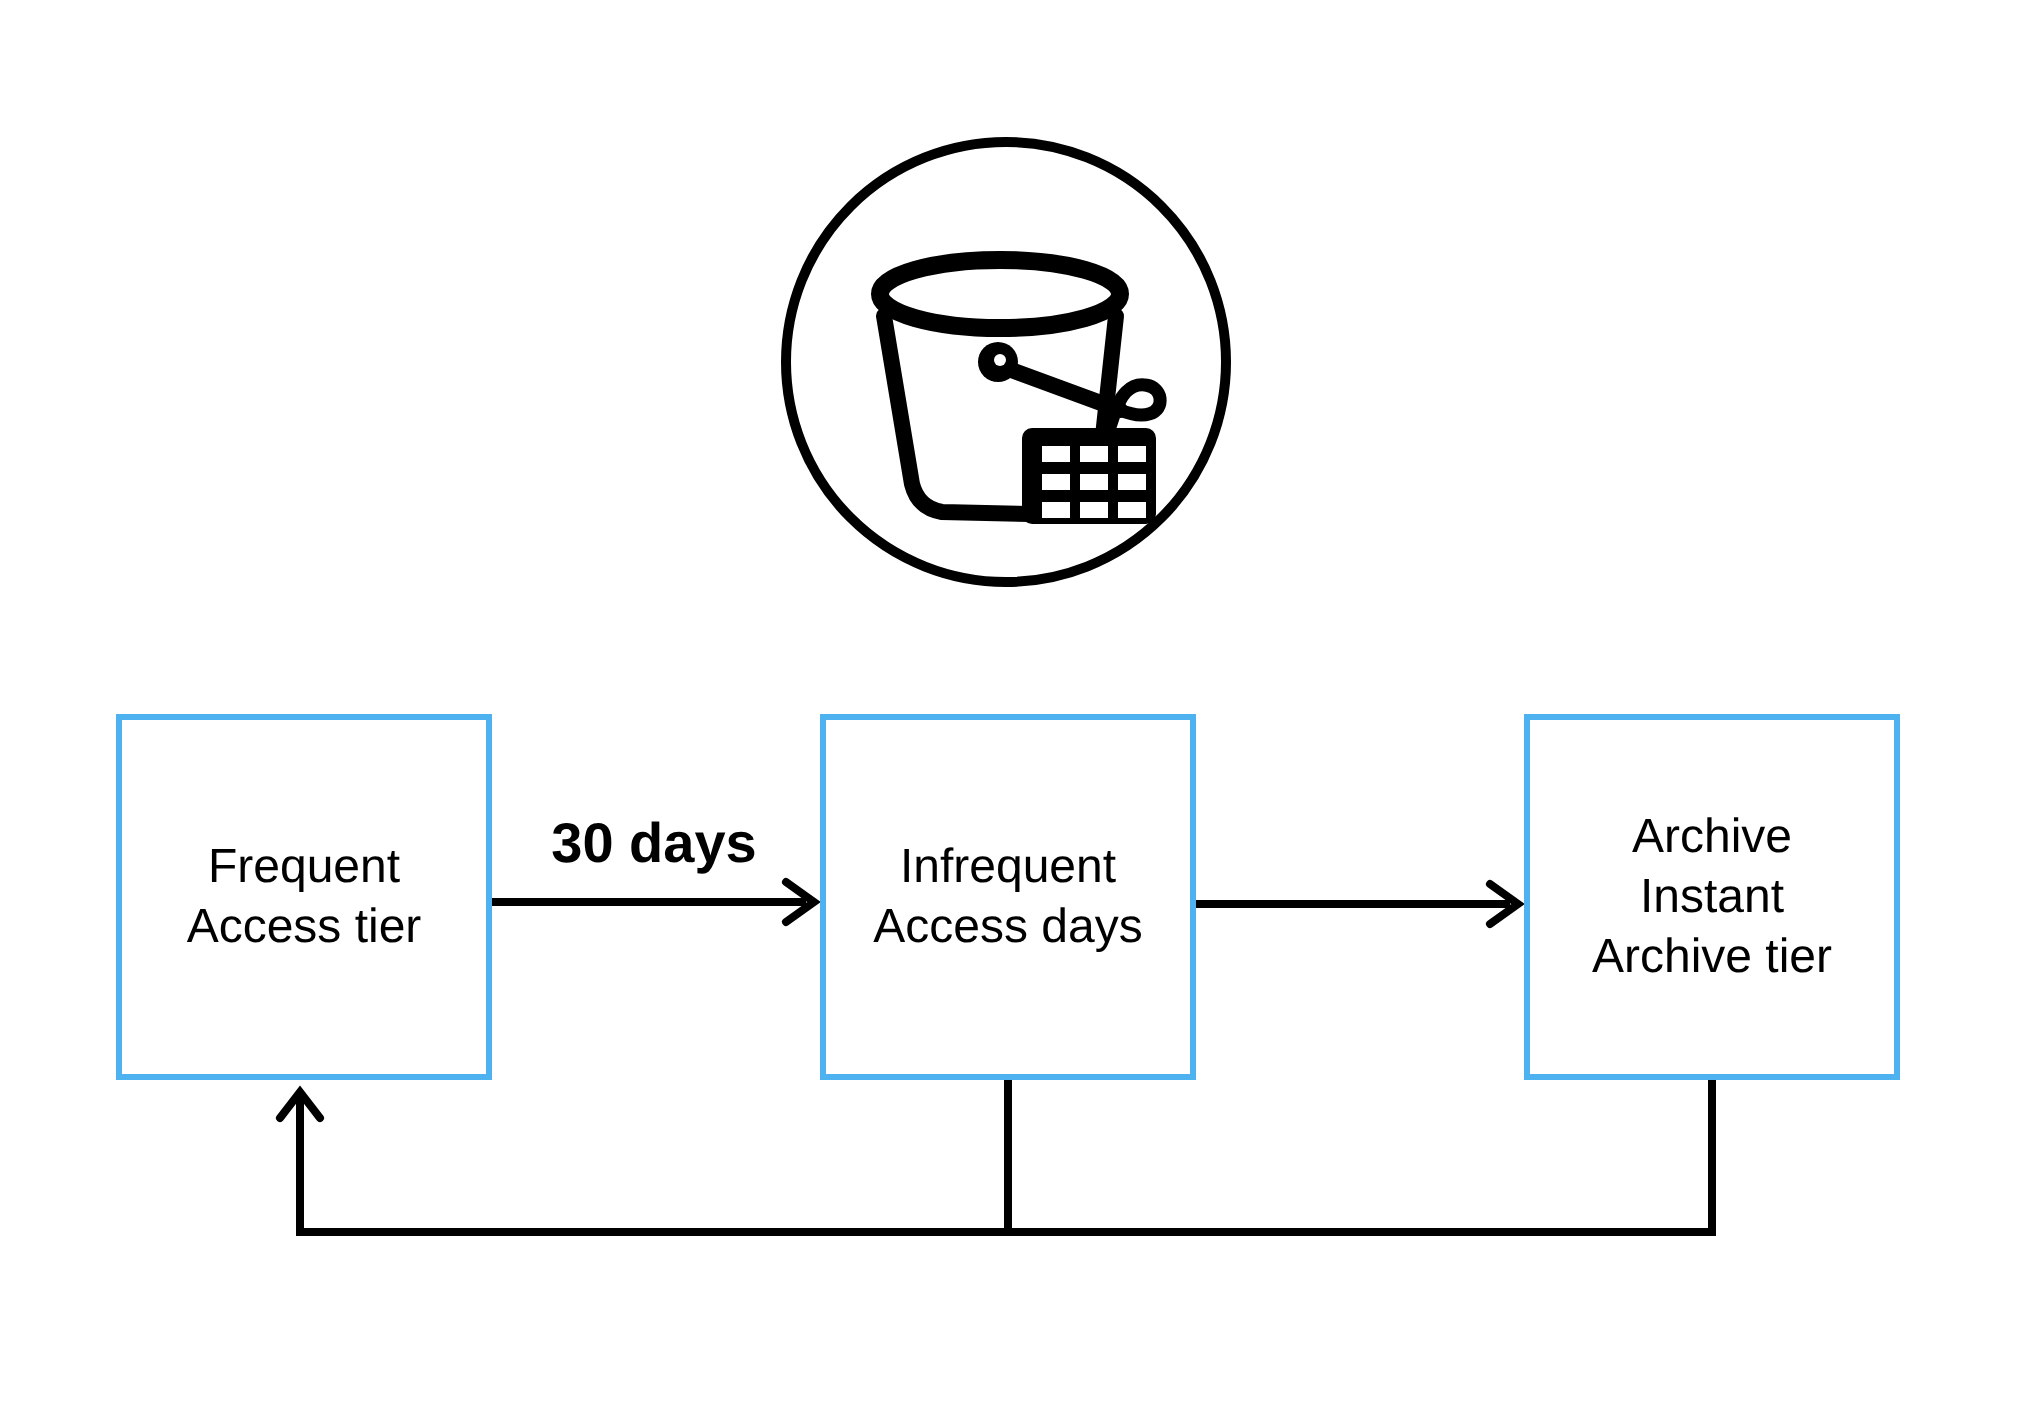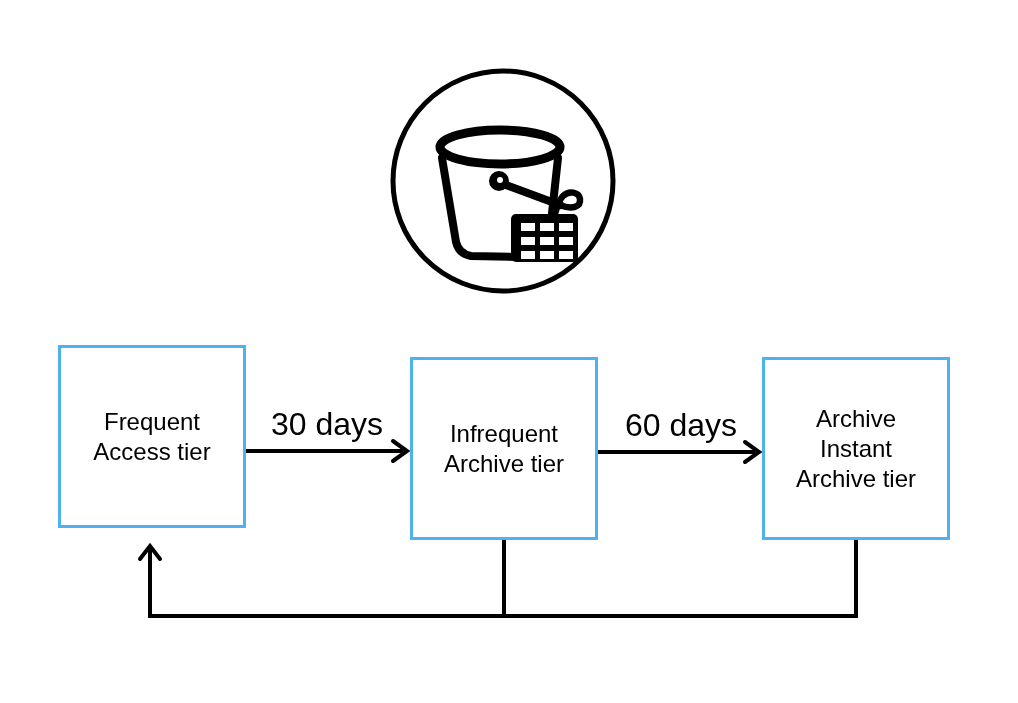--- a/index.html
+++ b/index.html
@@ -43,24 +43,25 @@
   }
   .tier-box .label {
     font-size: 24px;
     line-height: 1.25;
     color: var(--text);
     white-space: pre-line;
   }
   .arrow-label {
     position: absolute;
     transform: translateX(-50%);
-    font-size: 32px;
+    font-size: 28px;
     line-height: 1.1;
     color: var(--text);
     white-space: nowrap;
+    font-weight: bold;
   }
   svg .stroke {
     stroke: var(--line);
     fill: none;
   }
   svg .fill {
     fill: var(--line);
     stroke: none;
   }
   svg .cell {
@@ -115,33 +116,32 @@
     <g>
       <polyline class="stroke" stroke-width="4" points="856,539 856,616 150,616 150,549"></polyline>
       <polyline class="stroke" stroke-width="4" stroke-linecap="round" points="140,559 150,546 160,559"></polyline>
     </g>
 
     <g>
       <line class="stroke" stroke-width="4" x1="504" y1="540" x2="504" y2="614"></line>
     </g>
   </svg>
 
-  <div class="tier-box" style="left:58px; top:345px;">
+  <div class="tier-box" style="left:58px; top:357px;">
     <span class="label">Frequent
 Access tier</span>
   </div>
 
   <div class="tier-box" style="left:410px; top:357px;">
     <span class="label">Infrequent
-Archive tier</span>
+Access days</span>
   </div>
 
   <div class="tier-box" style="left:762px; top:357px;">
     <span class="label">Archive
 Instant
 Archive tier</span>
   </div>
 
   <div class="arrow-label" style="left:327px; top:407px;">30 days</div>
 
-  <div class="arrow-label" style="left:681px; top:408px;">60 days</div>
 
 </div>
 
 </body></html>

